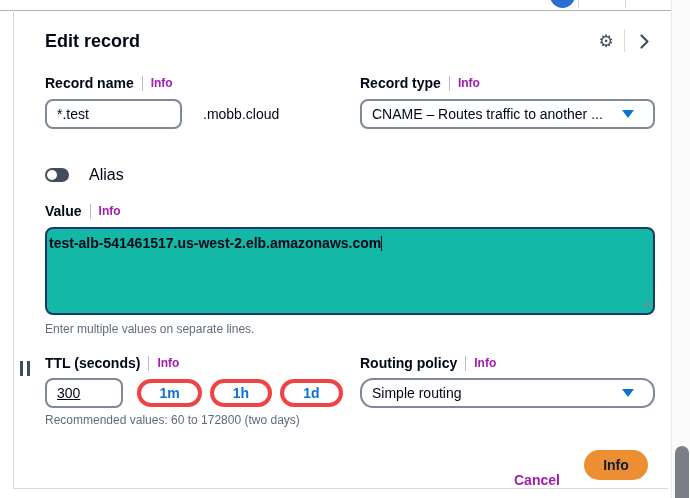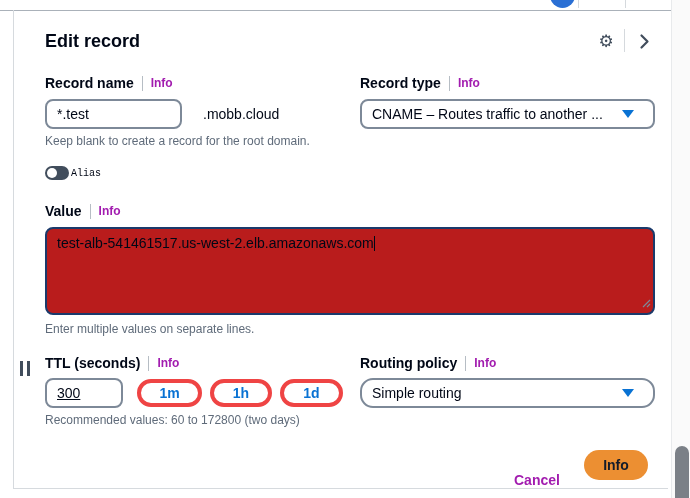--- a/index.html
+++ b/index.html
@@ -55,30 +55,30 @@
                 border-left:6px solid transparent; border-right:6px solid transparent;
                 border-top:8px solid #0972d3; }
 
   .help { position:absolute; font-size:12px; color:#5f6b7a; }
   .help-record-name { left:45px; top:134px; }
   .help-value       { left:45px; top:322px; }
   .help-ttl         { left:45px; top:413px; }
 
   
   .toggle-row { position:absolute; left:45px; top:166px; display:flex; align-items:center;
-                gap:2px; font-size:10px;font-family:Liberation Mono, monospace; }
+                gap:20px; font-size:16px; }
   .toggle { width:24px; height:14px; border-radius:7px; background:#414d5c;
             position:relative; cursor:pointer; flex:none; }
   .toggle-knob { position:absolute; left:2px; top:2px; width:10px; height:10px;
                  border-radius:50%; background:#ffffff; }
 
   
   .textarea { position:absolute; left:45px; top:227px; width:610px; height:88px;
-              border:2px solid #1b3a6b; border-radius:8px; background:#b91c1c;
-              font-size:14px; padding:6px 10px; cursor:text; }
+              border:2px solid #1b3a6b; border-radius:8px; background:#14b8a6;
+              font-size:14px; padding:6px 2px; cursor:text;font-weight:bold; }
   .caret-bar { display:inline-block; width:1px; height:15px; background:#000716;
                vertical-align:text-bottom; }
   .resize-grip { position:absolute; right:2px; bottom:2px; }
 
   
   .drag-handle { position:absolute; left:20px; top:361px; width:10px; height:15px;
                  border-left:3px solid #414d5c; border-right:3px solid #414d5c; cursor:row-resize; }
   .ttl-input { left:45px; top:378px; width:78px;text-decoration:underline; }
   .pill { position:absolute; top:379px; height:28px; border:4px solid #ef4444;
           border-radius:14px; background:#fff; color:#0972d3; font-weight:700;
@@ -121,21 +121,20 @@
     </svg>
   </div>
 
   <div class="label-row row1-left">
     <span>Record name</span>
     <span class="label-divider"></span>
     <span class="info-link">Info</span>
   </div>
   <input class="text-input record-name-input" value="*.test" style="">
   <span class="domain-suffix">.mobb.cloud</span>
-  <div class="help help-record-name">Keep blank to create a record for the root domain.</div>
 
   <div class="label-row row1-right">
     <span>Record type</span>
     <span class="label-divider"></span>
     <span class="info-link">Info</span>
   </div>
   <div class="select record-type-select">
     <span>CNAME – Routes traffic to another ...</span>
     <span class="caret-down"></span>
   </div>

